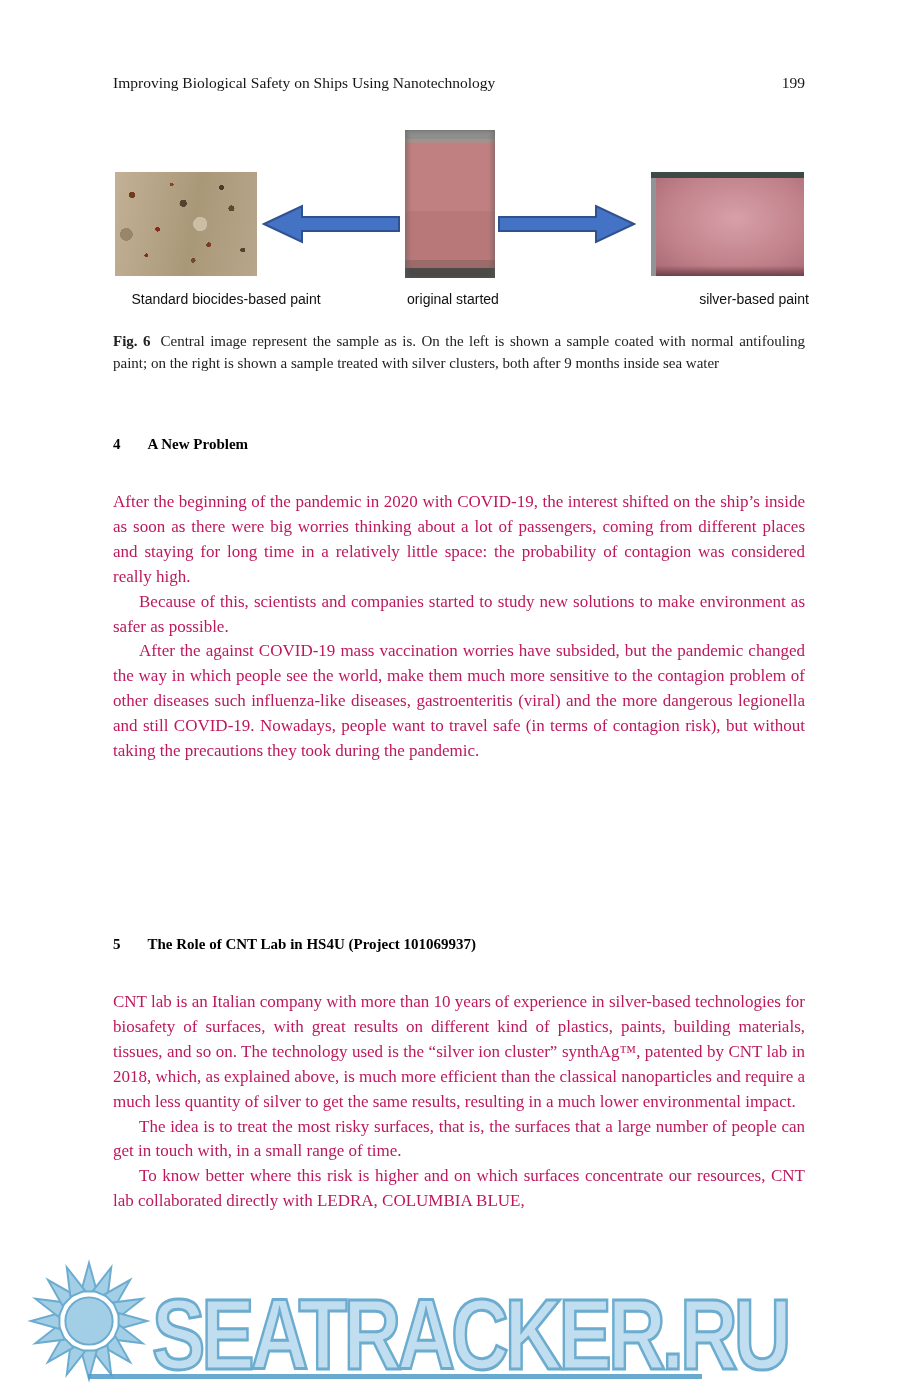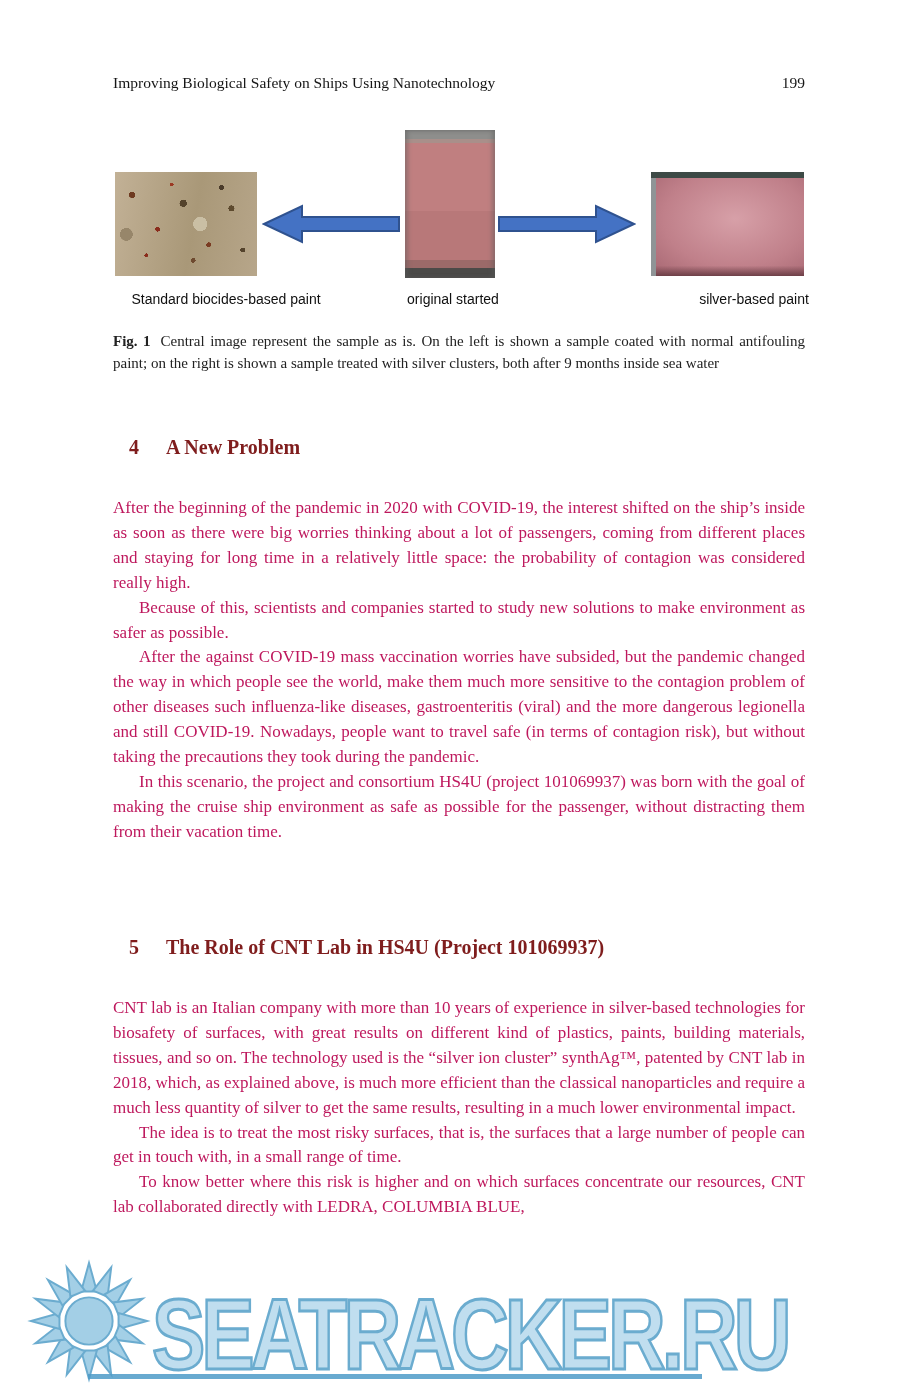--- a/index.html
+++ b/index.html
@@ -65,21 +65,21 @@
   .figcaption {
     position:absolute; top:331px; left:113px; width:692px; margin:0;
     font-size:15px; line-height:21.5px; text-align:justify; color:#222;
   }
   .figcaption b { margin-right:10px; }
 
   
   .sec { position:absolute; left:113px; width:692px; }
   .sec-4 { top:436px; }
   .sec-5 { top:936px; }
-  .sec-head { margin:0 0 37px 16px; font-size:20px; font-weight:bold; color:#7f1d1d; }
+  .sec-head { margin:0 0 37px 0; font-size:15px; font-weight:bold; color:#000000; }
   .sec-num { display:inline-block; margin-right:27px; }
   .para { margin:0; font-size:17px; line-height:24.9px; text-align:justify; color:#be185d; }
   .para.ind { text-indent:26px; }
 
   
   .watermark {
     position:absolute; left:26px; top:1258px; width:880px;
     display:flex; align-items:flex-end; opacity:.92;
   }
   .wm-sun { flex:0 0 auto; }
@@ -115,28 +115,27 @@
     </svg>
     <svg class="arrow arrow-right" viewBox="0 0 138 40">
       <path d="M1 13 L98 13 L98 2 L136 20 L98 38 L98 27 L1 27 Z" fill="#4472C4" stroke="#2F528F" stroke-width="2"></path>
     </svg>
 
     <div class="lbl lbl-left">Standard biocides-based paint</div>
     <div class="lbl lbl-center">original started</div>
     <div class="lbl lbl-right">silver-based paint</div>
   </div>
 
-  <p class="figcaption"><b>Fig. 1</b><span>Central image represent the sample as is. On the left is shown a sample coated with normal antifouling paint; on the right is shown a sample treated with silver clusters, both after 9 months inside sea water</span></p>
+  <p class="figcaption"><b>Fig. 6</b><span>Central image represent the sample as is. On the left is shown a sample coated with normal antifouling paint; on the right is shown a sample treated with silver clusters, both after 9 months inside sea water</span></p>
 
   <section class="sec sec-4">
     <h2 class="sec-head"><span class="sec-num">4</span><span>A New Problem</span></h2>
     <p class="para">After the beginning of the pandemic in 2020 with COVID-19, the interest shifted on the ship’s inside as soon as there were big worries thinking about a lot of passengers, coming from different places and staying for long time in a relatively little space: the probability of contagion was considered really high.</p>
     <p class="para ind">Because of this, scientists and companies started to study new solutions to make environment as safer as possible.</p>
     <p class="para ind">After the against COVID-19 mass vaccination worries have subsided, but the pandemic changed the way in which people see the world, make them much more sensitive to the contagion problem of other diseases such influenza-like diseases, gastroenteritis (viral) and the more dangerous legionella and still COVID-19. Nowadays, people want to travel safe (in terms of contagion risk), but without taking the precautions they took during the pandemic.</p>
-    <p class="para ind">In this scenario, the project and consortium HS4U (project 101069937) was born with the goal of making the cruise ship environment as safe as possible for the passenger, without distracting them from their vacation time.</p>
   </section>
 
   <section class="sec sec-5">
     <h2 class="sec-head"><span class="sec-num">5</span><span>The Role of CNT Lab in HS4U (Project 101069937)</span></h2>
     <p class="para">CNT lab is an Italian company with more than 10 years of experience in silver-based technologies for biosafety of surfaces, with great results on different kind of plastics, paints, building materials, tissues, and so on. The technology used is the “silver ion cluster” synthAg™, patented by CNT lab in 2018, which, as explained above, is much more efficient than the classical nanoparticles and require a much less quantity of silver to get the same results, resulting in a much lower environmental impact.</p>
     <p class="para ind">The idea is to treat the most risky surfaces, that is, the surfaces that a large number of people can get in touch with, in a small range of time.</p>
     <p class="para ind">To know better where this risk is higher and on which surfaces concentrate our resources, CNT lab collaborated directly with LEDRA, COLUMBIA BLUE,</p>
   </section>
 
   <div class="watermark">

